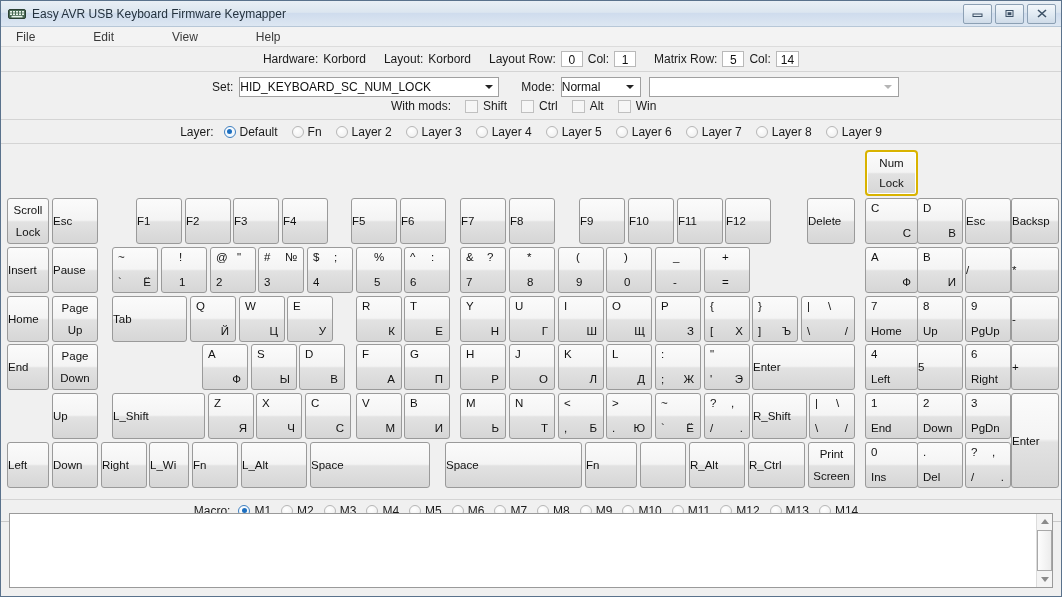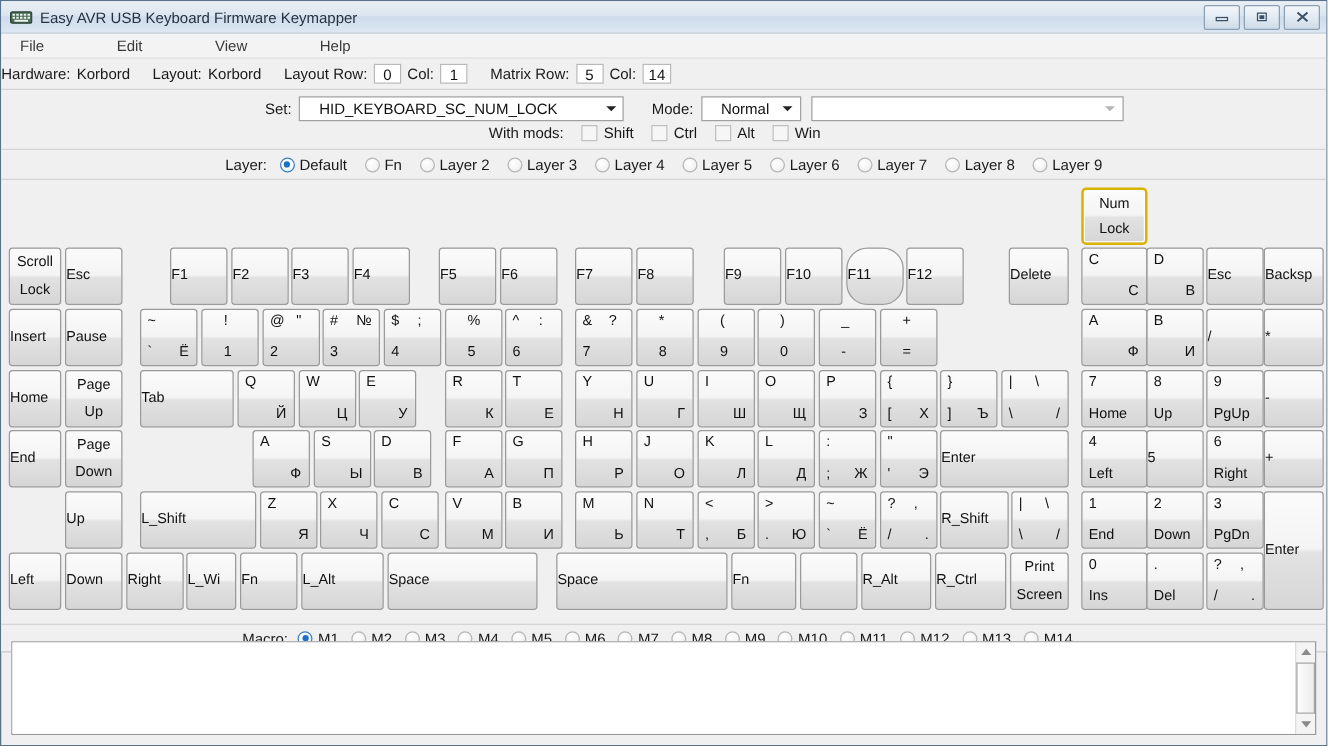--- a/index.html
+++ b/index.html
@@ -23,35 +23,35 @@
         background:linear-gradient(to bottom,#f3f7fb,#dee8f1 60%,#cfdbe8);
         display:flex;align-items:center;justify-content:center;font-size:11px;color:#3d5166;}
   .wbtn.close{ }
 
   
   .menubar{height:20px;display:flex;align-items:center;background:#f3f3f3;
            border-bottom:1px solid #dcdcdc;padding-left:6px;box-sizing:border-box;gap:40px;}
   .menubar span{padding:2px 9px;font-size:12px;color:#3a3a3a;}
 
   
-  .infobar{height:25px;display:flex;align-items:center;justify-content:flex-start;gap:0;
+  .infobar{height:25px;display:flex;align-items:center;justify-content:center;gap:0;
            background:#f0f0f0;border-bottom:1px solid #d4d4d4;box-sizing:border-box;}
   .lbl{font-size:12px;color:#1a1a1a;}
   .grp{display:flex;align-items:center;gap:5px;margin-right:18px;}
   .grp:last-child{margin-right:0;}
   .ro{min-width:22px;height:16px;border:1px solid #b9b9b9;background:#fff;
       font-size:12px;line-height:16px;text-align:center;padding:0 4px;box-sizing:border-box;}
 
   
   .setbar{height:48px;background:#f0f0f0;border-bottom:1px solid #d4d4d4;
           position:relative;box-sizing:border-box;}
   .row1{display:flex;align-items:center;position:absolute;top:5px;left:185px;right:8px;margin-left:26px;}
   .row2{display:flex;align-items:center;position:absolute;top:27px;left:390px;}
   .combo{height:20px;border:1px solid #a0a0a0;background:#fff;display:flex;align-items:center;
-         padding:0 2px 0 15px;box-sizing:border-box;font-size:12px;}
+         padding:0 2px 0 0;box-sizing:border-box;font-size:12px;}
   .combo .cval{flex:1;white-space:nowrap;overflow:hidden;}
   .arrowbox{width:15px;height:18px;display:flex;align-items:center;justify-content:center;}
   .caret{width:0;height:0;border-left:4px solid transparent;border-right:4px solid transparent;
          border-top:4px solid #222;}
   .caret.dim{border-top-color:#b5b5b5;}
   .cb{width:13px;height:13px;border:1px solid #c0c0c0;background:#f6f6f6;box-sizing:border-box;}
   .modgrp{display:flex;align-items:center;gap:5px;margin-left:14px;}
 
   
   .layerbar{height:24px;display:flex;align-items:center;justify-content:center;gap:0;
@@ -294,21 +294,21 @@
       </div>
       <div class="key" style="left: 508px; top: 54px; width: 46px; height: 46px;">
         <span class="one">F8</span>
       </div>
       <div class="key" style="left: 578px; top: 54px; width: 46px; height: 46px;">
         <span class="one">F9</span>
       </div>
       <div class="key" style="left: 627px; top: 54px; width: 46px; height: 46px;">
         <span class="one">F10</span>
       </div>
-      <div class="key" style="left: 676px; top: 54px; width: 46px; height: 46px; border-radius: 17px;">
+      <div class="key" style="left: 676px; top: 54px; width: 46px; height: 46px;">
         <span class="one">F11</span>
       </div>
       <div class="key" style="left: 724px; top: 54px; width: 46px; height: 46px;">
         <span class="one">F12</span>
       </div>
       <div class="key" style="left: 806px; top: 54px; width: 48px; height: 46px;">
         <span class="one">Delete</span>
       </div>
       <div class="key" style="left: 6px; top: 103px; width: 42px; height: 46px;">
         <span class="one">Insert</span>

